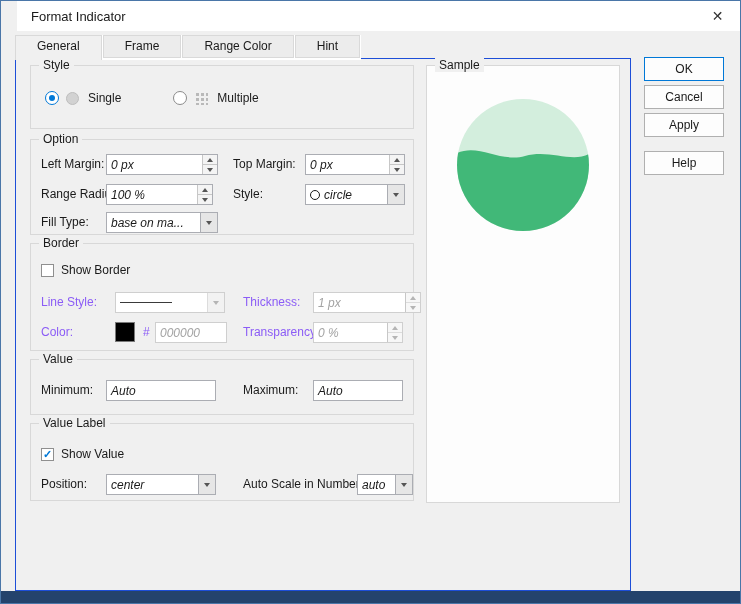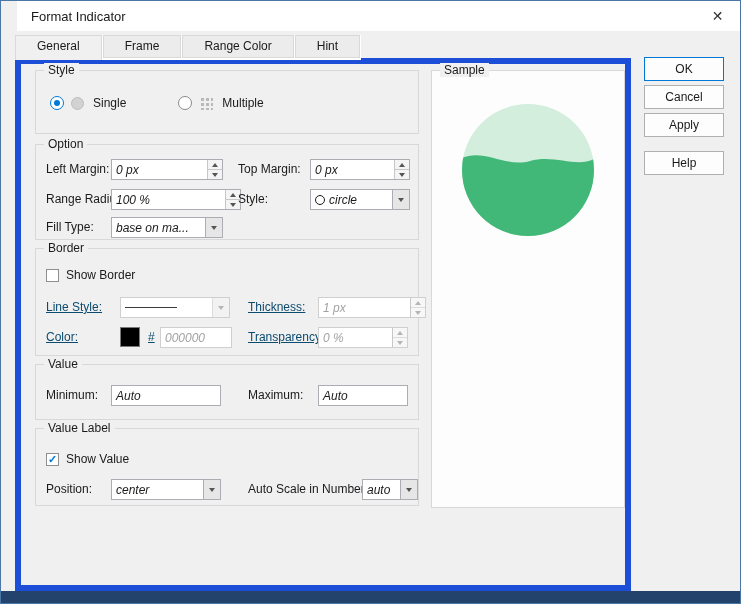--- a/index.html
+++ b/index.html
@@ -11,28 +11,28 @@
   }
   
   .titlebar{position:absolute;top:0;left:16px;right:0;height:30px;background:#ffffff;}
   .title{position:absolute;left:14px;top:8px;font-size:13px;color:#1a1a1a;}
   .close-btn{position:absolute;right:0;top:0;width:45px;height:30px;display:flex;align-items:center;justify-content:center;font-size:14px;color:#333;cursor:default;}
   
   .tabstrip{position:absolute;top:34px;left:14px;display:flex;z-index:3;background:#ffffff;}
   .tab{height:23px;line-height:21px;padding:0 21px;border:1px solid #d9d9d9;background:#ececec;margin-right:1px;}
   .tab.active{height:25px;background:#f0f0f0;border-bottom:none;z-index:4;}
   
-  .pane{position:absolute;left:14px;top:57px;width:616px;height:533px;border:6px solid #1d4ed8;background:#f0f0f0;}
+  .pane{position:absolute;left:14px;top:57px;width:616px;height:533px;border:1px solid #1d4ed8;background:#f0f0f0;}
   
   .group{position:absolute;border:1px solid #d8d8d8;}
   .group-title{position:absolute;top:-8px;left:8px;background:#f0f0f0;padding:0 4px;font-size:12px;}
   .sample-group{background:#fdfdfd;}
   
   .lbl{position:absolute;height:21px;line-height:21px;white-space:nowrap;}
-  .lbl.gray{color:#0c4a6e;text-decoration:underline;}
+  .lbl.gray{color:#8b5cf6;}
   
   .field{position:absolute;height:21px;background:#ffffff;border:1px solid #abadb3;display:flex;align-items:stretch;}
   .field .val{flex:1;display:flex;align-items:center;padding:0 4px;overflow:hidden;white-space:nowrap;font-style:italic;}
   .field.disabled{border-color:#cfcfcf;}
   .field.disabled .val{color:#a3a3a3;}
   
   .spin-btns{width:15px;display:flex;flex-direction:column;border-left:1px solid #c7c7c7;}
   .spin-up,.spin-down{flex:1;display:flex;align-items:center;justify-content:center;background:#f4f4f4;}
   .spin-up{border-bottom:1px solid #c7c7c7;}
   .tri-up{width:0;height:0;border-left:3px solid transparent;border-right:3px solid transparent;border-bottom:4px solid #555;}
@@ -122,21 +122,21 @@
           <span class="spin-up">
               <span class="tri-up"></span>
             </span>
           <span class="spin-down">
               <span class="tri-down"></span>
             </span>
         </span>
       </div>
 
       <span class="lbl" style="left:10px;top:44px;">Range Radius:</span>
-      <div class="field" style="left:75px;top:44px;width:130px;gap:26px;">
+      <div class="field" style="left:75px;top:44px;width:107px;gap:26px;">
         <span class="val">100 %</span>
         <span class="spin-btns">
           <span class="spin-up">
               <span class="tri-up"></span>
             </span>
           <span class="spin-down">
               <span class="tri-down"></span>
             </span>
         </span>
       </div>

